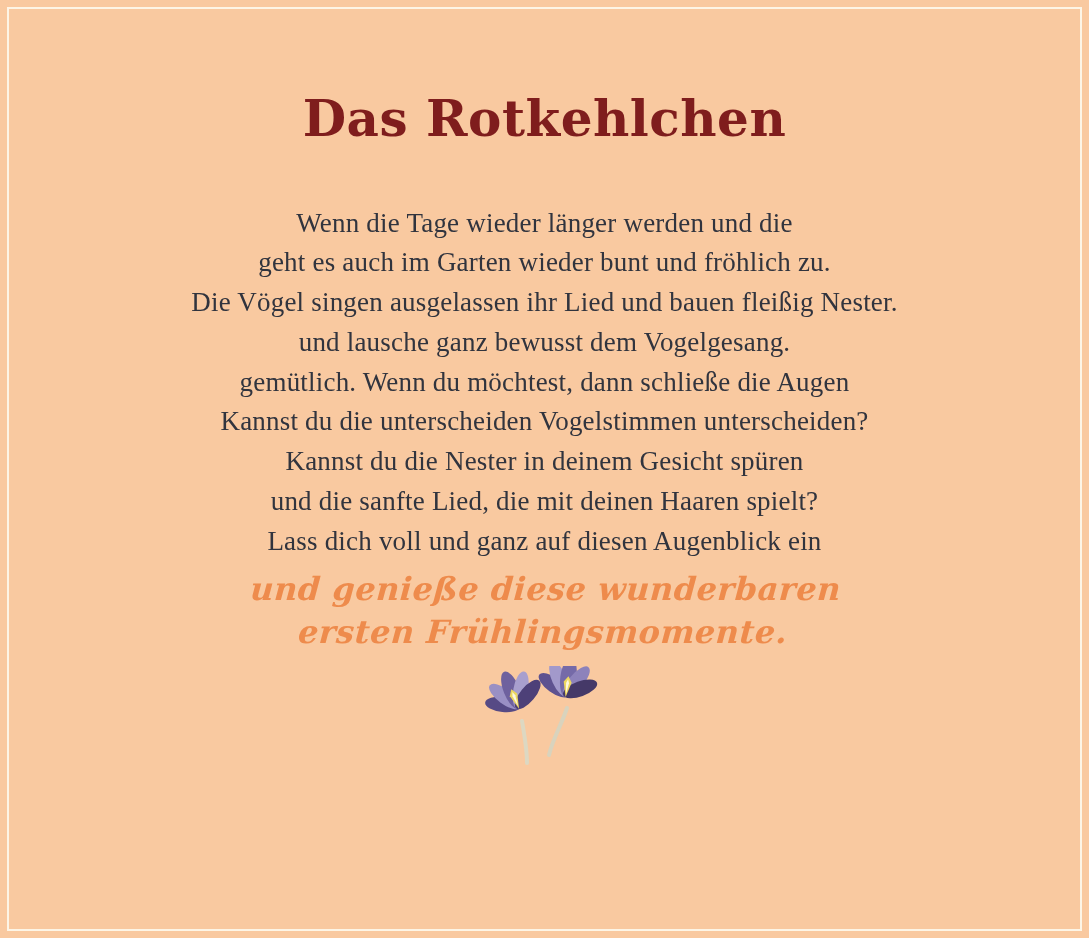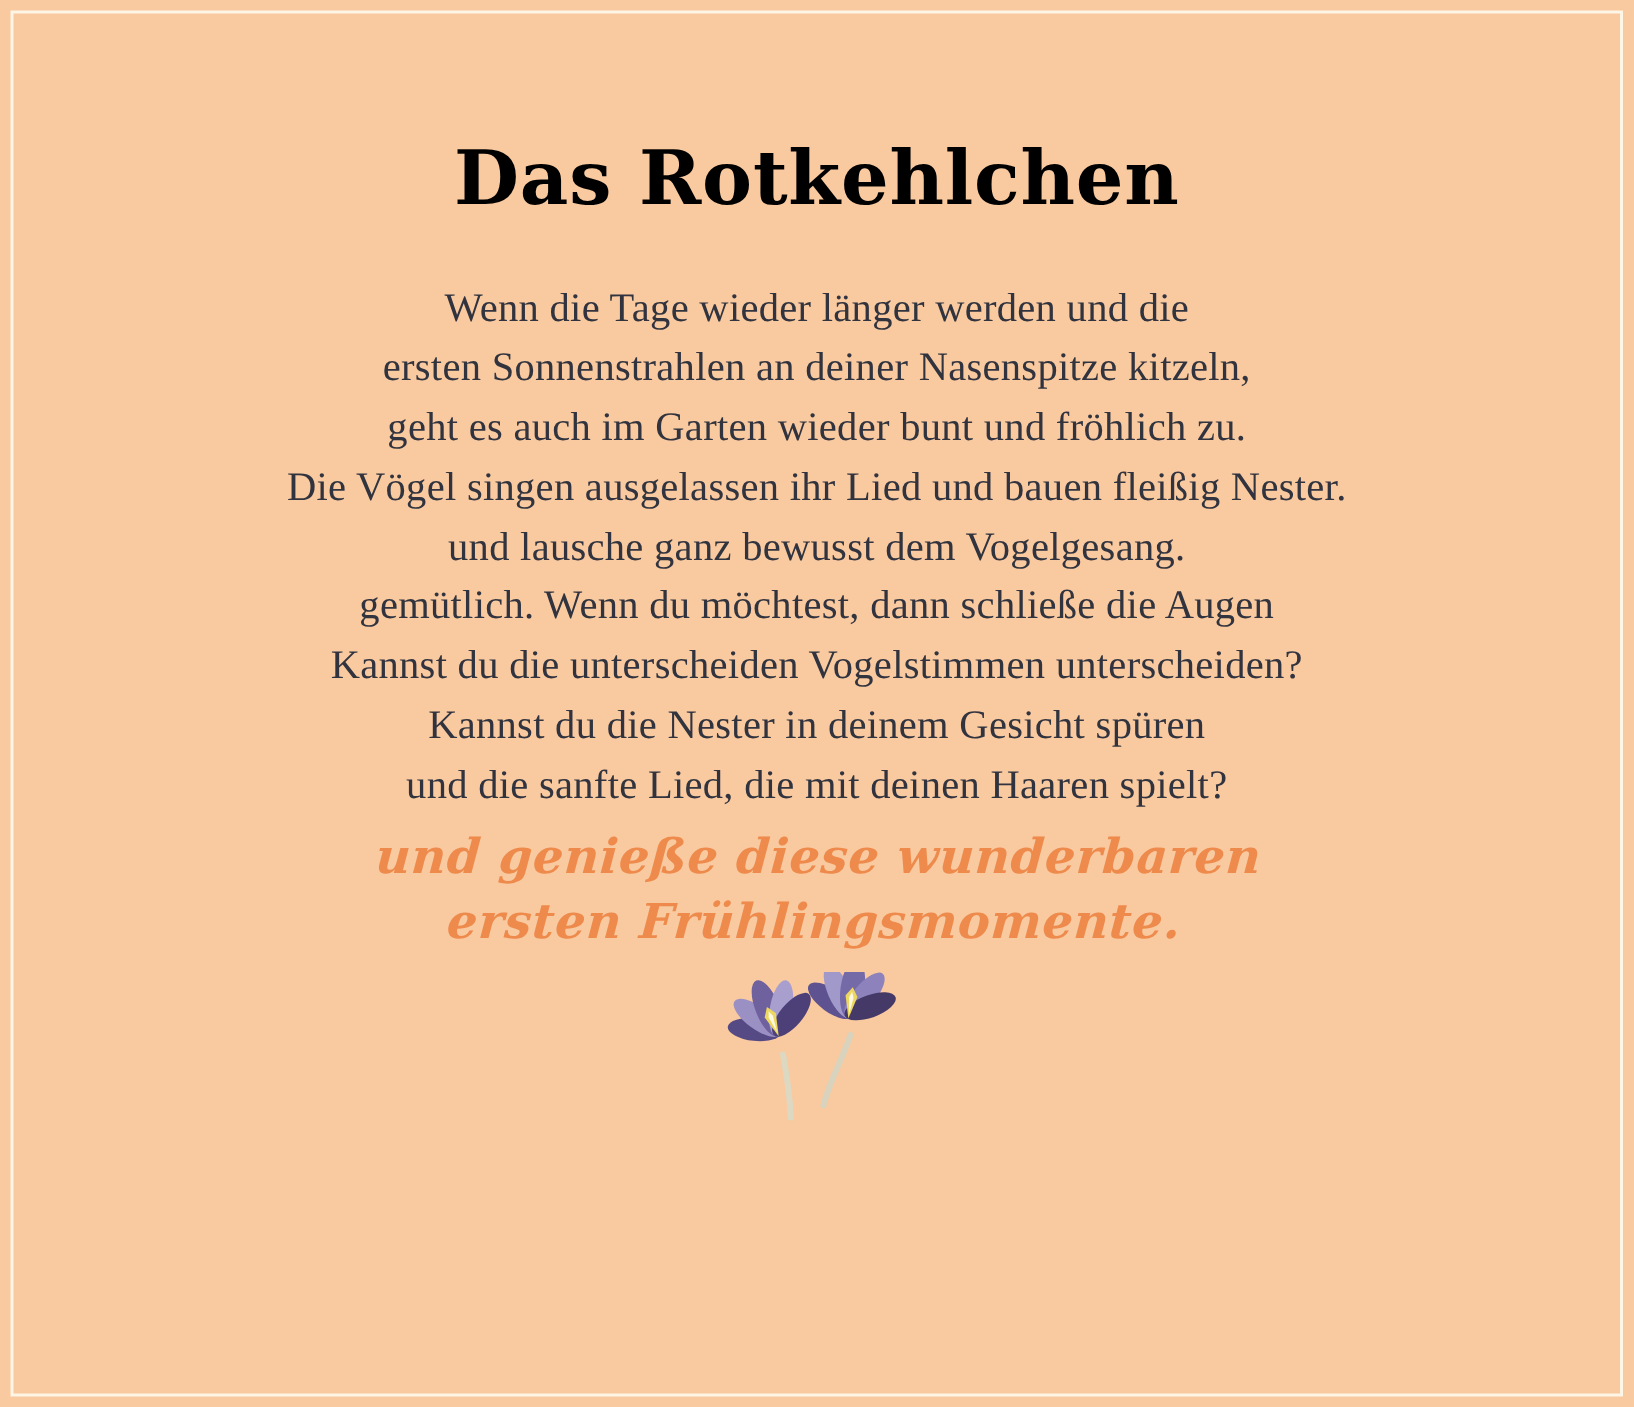--- a/index.html
+++ b/index.html
@@ -25,25 +25,25 @@
     flex-direction: column;
     align-items: center;
     text-align: center;
   }
   .title {
     margin-top: 90px;
     font-family: "DejaVu Serif", serif;
     font-weight: 700;
     font-size: 50px;
     line-height: 1.15;
-    color: #000000;
+    color: #7f1d1d;
     letter-spacing: 0.5px;
   }
   .body-text {
-    margin-top: 38px;
+    margin-top: 56px;
     font-size: 27px;
     line-height: 39.8px;
     color: #31343e;
     letter-spacing: 0.2px;
   }
   .script-text {
     margin-top: 6px;
     font-family: "DejaVu Serif", serif;
     font-style: italic;
     font-weight: 700;
@@ -63,28 +63,28 @@
 <body>
 
 <div class="frame"></div>
 
 <div class="content">
 
   <h1 class="title">Das Rotkehlchen</h1>
 
   <div class="body-text">
     <div>Wenn die Tage wieder länger werden und die</div>
-    <div>ersten Sonnenstrahlen an deiner Nasenspitze kitzeln,</div>
     <div>geht es auch im Garten wieder bunt und fröhlich zu.</div>
     <div>Die Vögel singen ausgelassen ihr Lied und bauen fleißig Nester.</div>
     <div>und lausche ganz bewusst dem Vogelgesang.</div>
     <div>gemütlich. Wenn du möchtest, dann schließe die Augen</div>
     <div>Kannst du die unterscheiden Vogelstimmen unterscheiden?</div>
     <div>Kannst du die Nester in deinem Gesicht spüren</div>
     <div>und die sanfte Lied, die mit deinen Haaren spielt?</div>
+    <div>Lass dich voll und ganz auf diesen Augenblick ein</div>
   </div>
 
   <div class="script-text">
     <div>und genieße diese wunderbaren</div>
     <div>ersten Frühlingsmomente.</div>
   </div>
 
   <svg class="flowers" viewBox="0 0 150 100" aria-hidden="true">
 
     <path d="M52 55 C 55 72, 57 84, 57 97" stroke="#ddd8c2" stroke-width="4" fill="none" stroke-linecap="round"></path>

